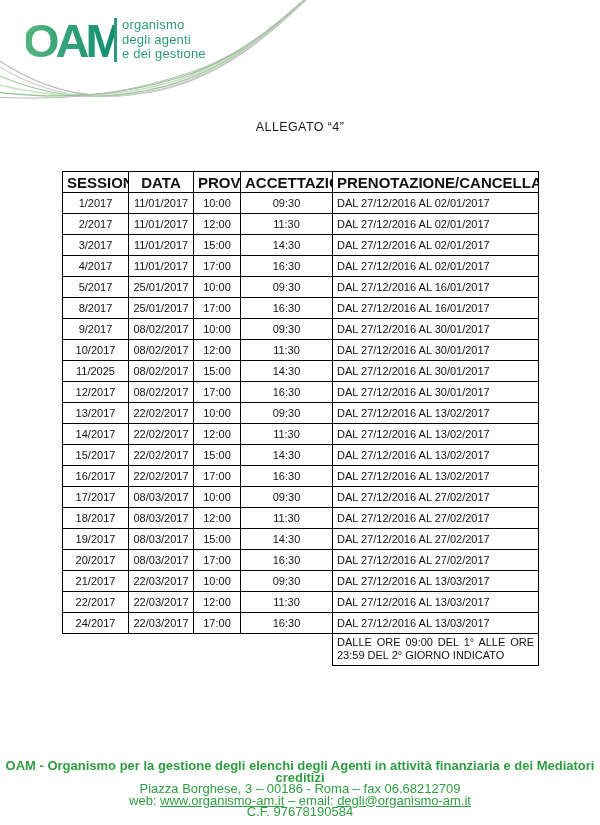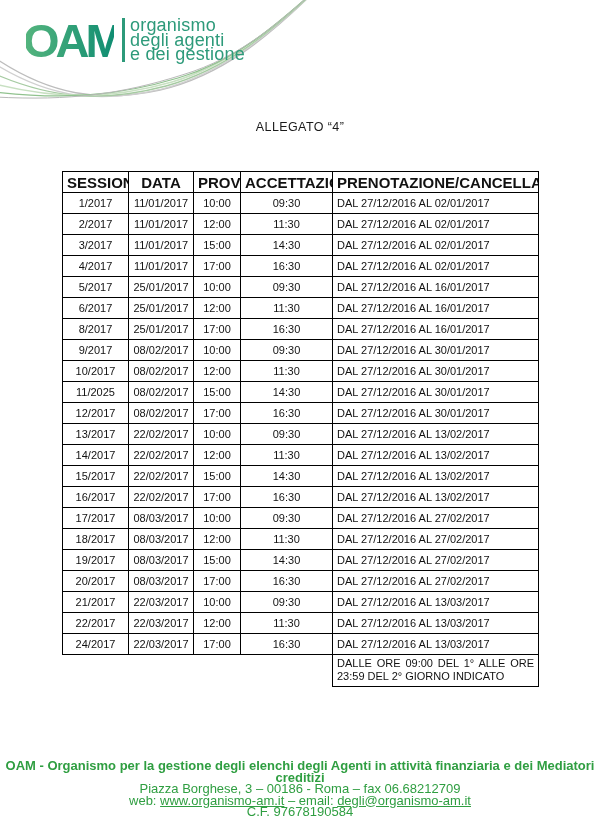--- a/index.html
+++ b/index.html
@@ -13,23 +13,23 @@
     width:600px;height:825px;
     background:#ffffff;
     overflow:hidden;
     font-family:"Liberation Sans", sans-serif;
     color:#111;
   }
   
   .swoosh{position:absolute;left:0;top:0;width:600px;height:115px;pointer-events:none;}
   .logo{position:absolute;left:26px;top:13px;display:flex;align-items:center;}
   .logo-tagline{
-    margin-left:8px;padding-left:5px;
+    margin-left:0;padding-left:5px;
     border-left:3px solid var(--logo-text);
-    font-size:18px;line-height:14.5px;color:var(--logo-text);
+    font-size:13px;line-height:14.5px;color:var(--logo-text);
     letter-spacing:0.2px;
   }
   
   .doc-title{
     position:absolute;top:120px;left:0;width:100%;
     text-align:center;font-size:12.5px;color:#1a1a1a;letter-spacing:0.4px;
   }
   
   .doc-table{
     position:absolute;left:62px;top:171px;width:476px;
@@ -142,27 +142,20 @@
           <td class="col4">DAL 27/12/2016 AL 02/01/2017</td>
         </tr>
         <tr>
           <td class="col0">5/2017</td>
           <td class="col1">25/01/2017</td>
           <td class="col2">10:00</td>
           <td class="col3">09:30</td>
           <td class="col4">DAL 27/12/2016 AL 16/01/2017</td>
         </tr>
         <tr>
-          <td class="col0">6/2017</td>
-          <td class="col1">25/01/2017</td>
-          <td class="col2">12:00</td>
-          <td class="col3">11:30</td>
-          <td class="col4">DAL 27/12/2016 AL 16/01/2017</td>
-        </tr>
-        <tr>
           <td class="col0">8/2017</td>
           <td class="col1">25/01/2017</td>
           <td class="col2">17:00</td>
           <td class="col3">16:30</td>
           <td class="col4">DAL 27/12/2016 AL 16/01/2017</td>
         </tr>
         <tr>
           <td class="col0">9/2017</td>
           <td class="col1">08/02/2017</td>
           <td class="col2">10:00</td>

